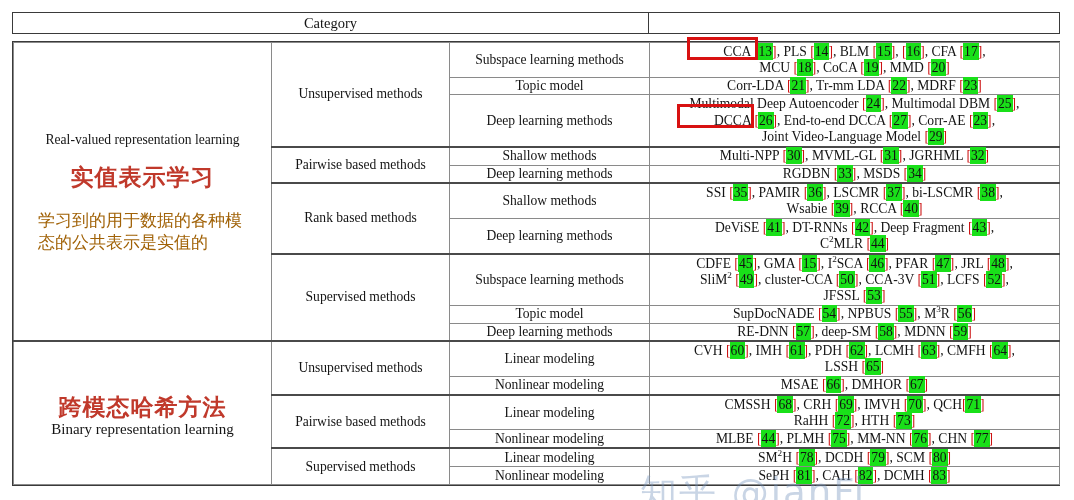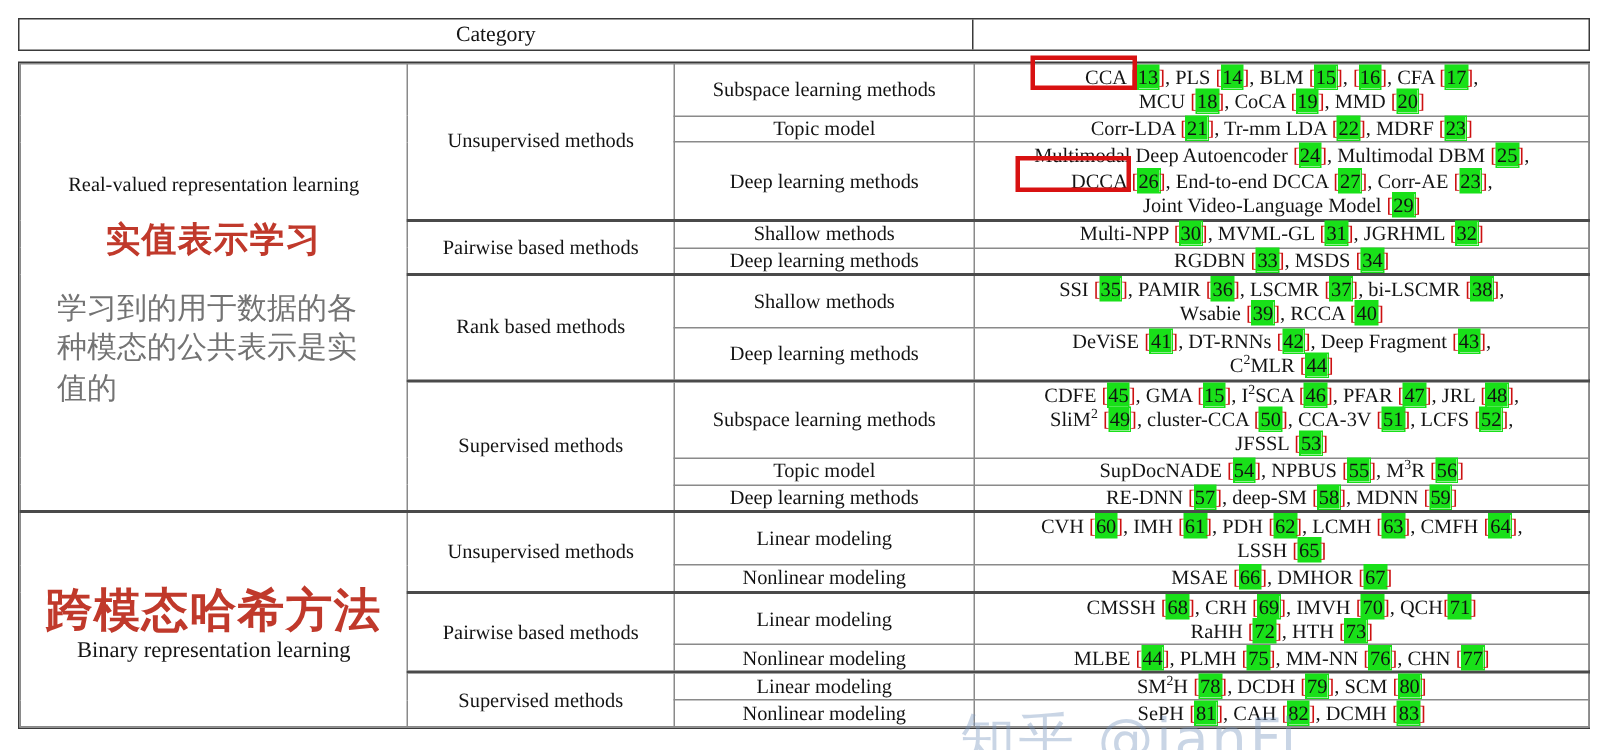--- a/index.html
+++ b/index.html
@@ -53,27 +53,27 @@
   .cn-red{
     display:block;
     color:#c0392b;
     font-family:"DejaVu Sans","Liberation Sans",sans-serif;
     font-size:23px;font-weight:700;letter-spacing:1px;
     margin:16px 0 10px 0;
   }
   .cn-red-2{
     display:block;color:#c0392b;
     font-family:"DejaVu Sans","Liberation Sans",sans-serif;
-    font-size:31px;font-weight:700;letter-spacing:1px;
+    font-size:23px;font-weight:700;letter-spacing:1px;
     margin:6px 0 0 0;
   }
   .cn-black{
-    display:block;color:#737373;
+    display:block;color:#a16207;
     font-family:"DejaVu Sans","Liberation Sans",sans-serif;
-    font-size:20px;line-height:1.32;text-align:left;
+    font-size:17px;line-height:1.32;text-align:left;
     margin:18px 0 0 18px;max-width:205px;
   }
 
   
   .cite{
     background:#19e019;
     color:#111;
     padding:0 0px;
     box-shadow:0 0 0 1px #19e019;
   }

